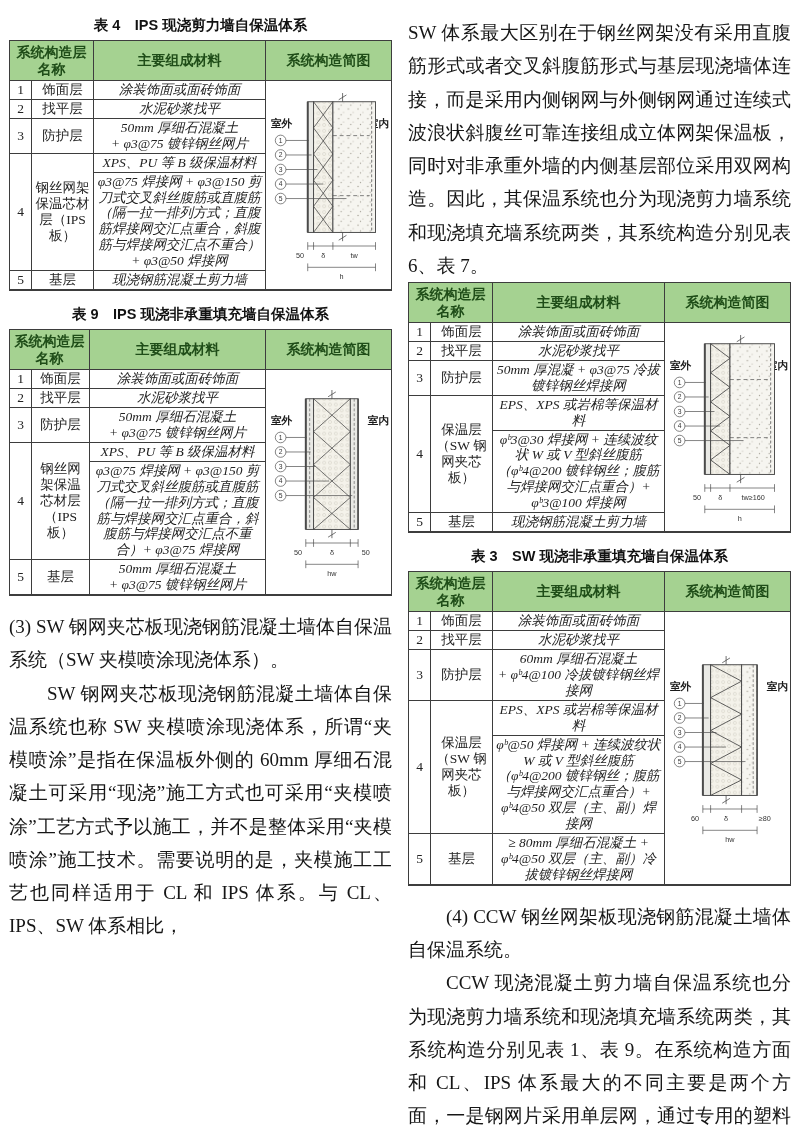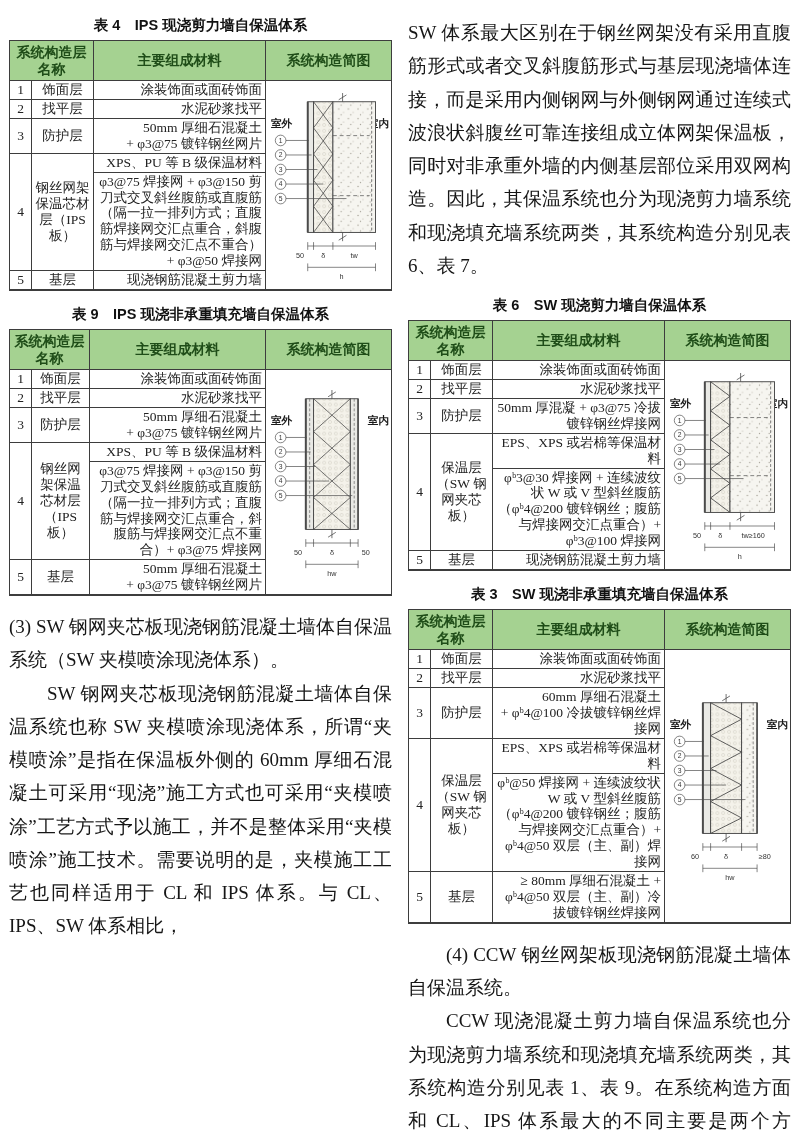--- a/index.html
+++ b/index.html
@@ -14,21 +14,21 @@
 
   table.spec { border-collapse:collapse; width:100%; table-layout:fixed;
                font-size:13.5px; line-height:1.18; color:#222; }
   table.spec th, table.spec td { border:1px solid #3d3d3d; padding:1px 3px; }
   table.spec { border-bottom:2px solid #3d3d3d; border-top:1.5px solid #3d3d3d; }
   table.spec th { background:#a5d291; color:#1f4d18;
                   font-family:"Liberation Sans","DejaVu Sans",sans-serif;
                   font-weight:bold; font-size:14px; padding:3px 1px; text-align:center; }
   td.c-no   { text-align:center; vertical-align:middle; }
   td.c-name { text-align:center; vertical-align:middle; padding:1px 2px; }
-  td.c-mat  { vertical-align:middle; white-space:pre-line; text-align:right; }
+  td.c-mat  { vertical-align:middle; white-space:pre-line; text-align:center;font-style:italic; }
   td.c-diag { vertical-align:middle; text-align:center; padding:0; }
 
   .para { font-size:19px; line-height:1.75; text-align:justify; margin:0; color:#161616; }
   .para.indent { text-indent:2em; }
   .text-block { margin-top:14px; }
   .rtext-top { margin-top:2px; }
 
   svg.diagram { display:block; margin:2px auto; }
   .dlabel { font-family:"Liberation Sans","DejaVu Sans",sans-serif; font-weight:bold;
             font-size:11px; fill:#1a1a1a; }
@@ -250,21 +250,20 @@
       <p class="para indent">SW 钢网夹芯板现浇钢筋混凝土墙体自保温系统也称 SW 夹模喷涂现浇体系，所谓“夹模喷涂”是指在保温板外侧的 60mm 厚细石混凝土可采用“现浇”施工方式也可采用“夹模喷涂”工艺方式予以施工，并不是整体采用“夹模喷涂”施工技术。需要说明的是，夹模施工工艺也同样适用于 CL 和 IPS 体系。与 CL、IPS、SW 体系相比，</p>
     </div>
   </div>
 
   <div class="col">
 
     <div class="rtext-top">
       <p class="para">SW 体系最大区别在于钢丝网架没有采用直腹筋形式或者交叉斜腹筋形式与基层现浇墙体连接，而是采用内侧钢网与外侧钢网通过连续式波浪状斜腹丝可靠连接组成立体网架保温板，同时对非承重外墙的内侧基层部位采用双网构造。因此，其保温系统也分为现浇剪力墙系统和现浇填充墙系统两类，其系统构造分别见表 6、表 7。</p>
     </div>
 
-    <div class="tbl-title mt">表 6　SW 现浇剪力墙自保温体系</div>
     <table class="spec">
       <colgroup>
           <col style="width:22px">
           <col style="width:62px">
           <col>
           <col style="width:126px">
         </colgroup>
       <tbody>
           <tr>
         <th colspan="2">系统构造层名称</th>

